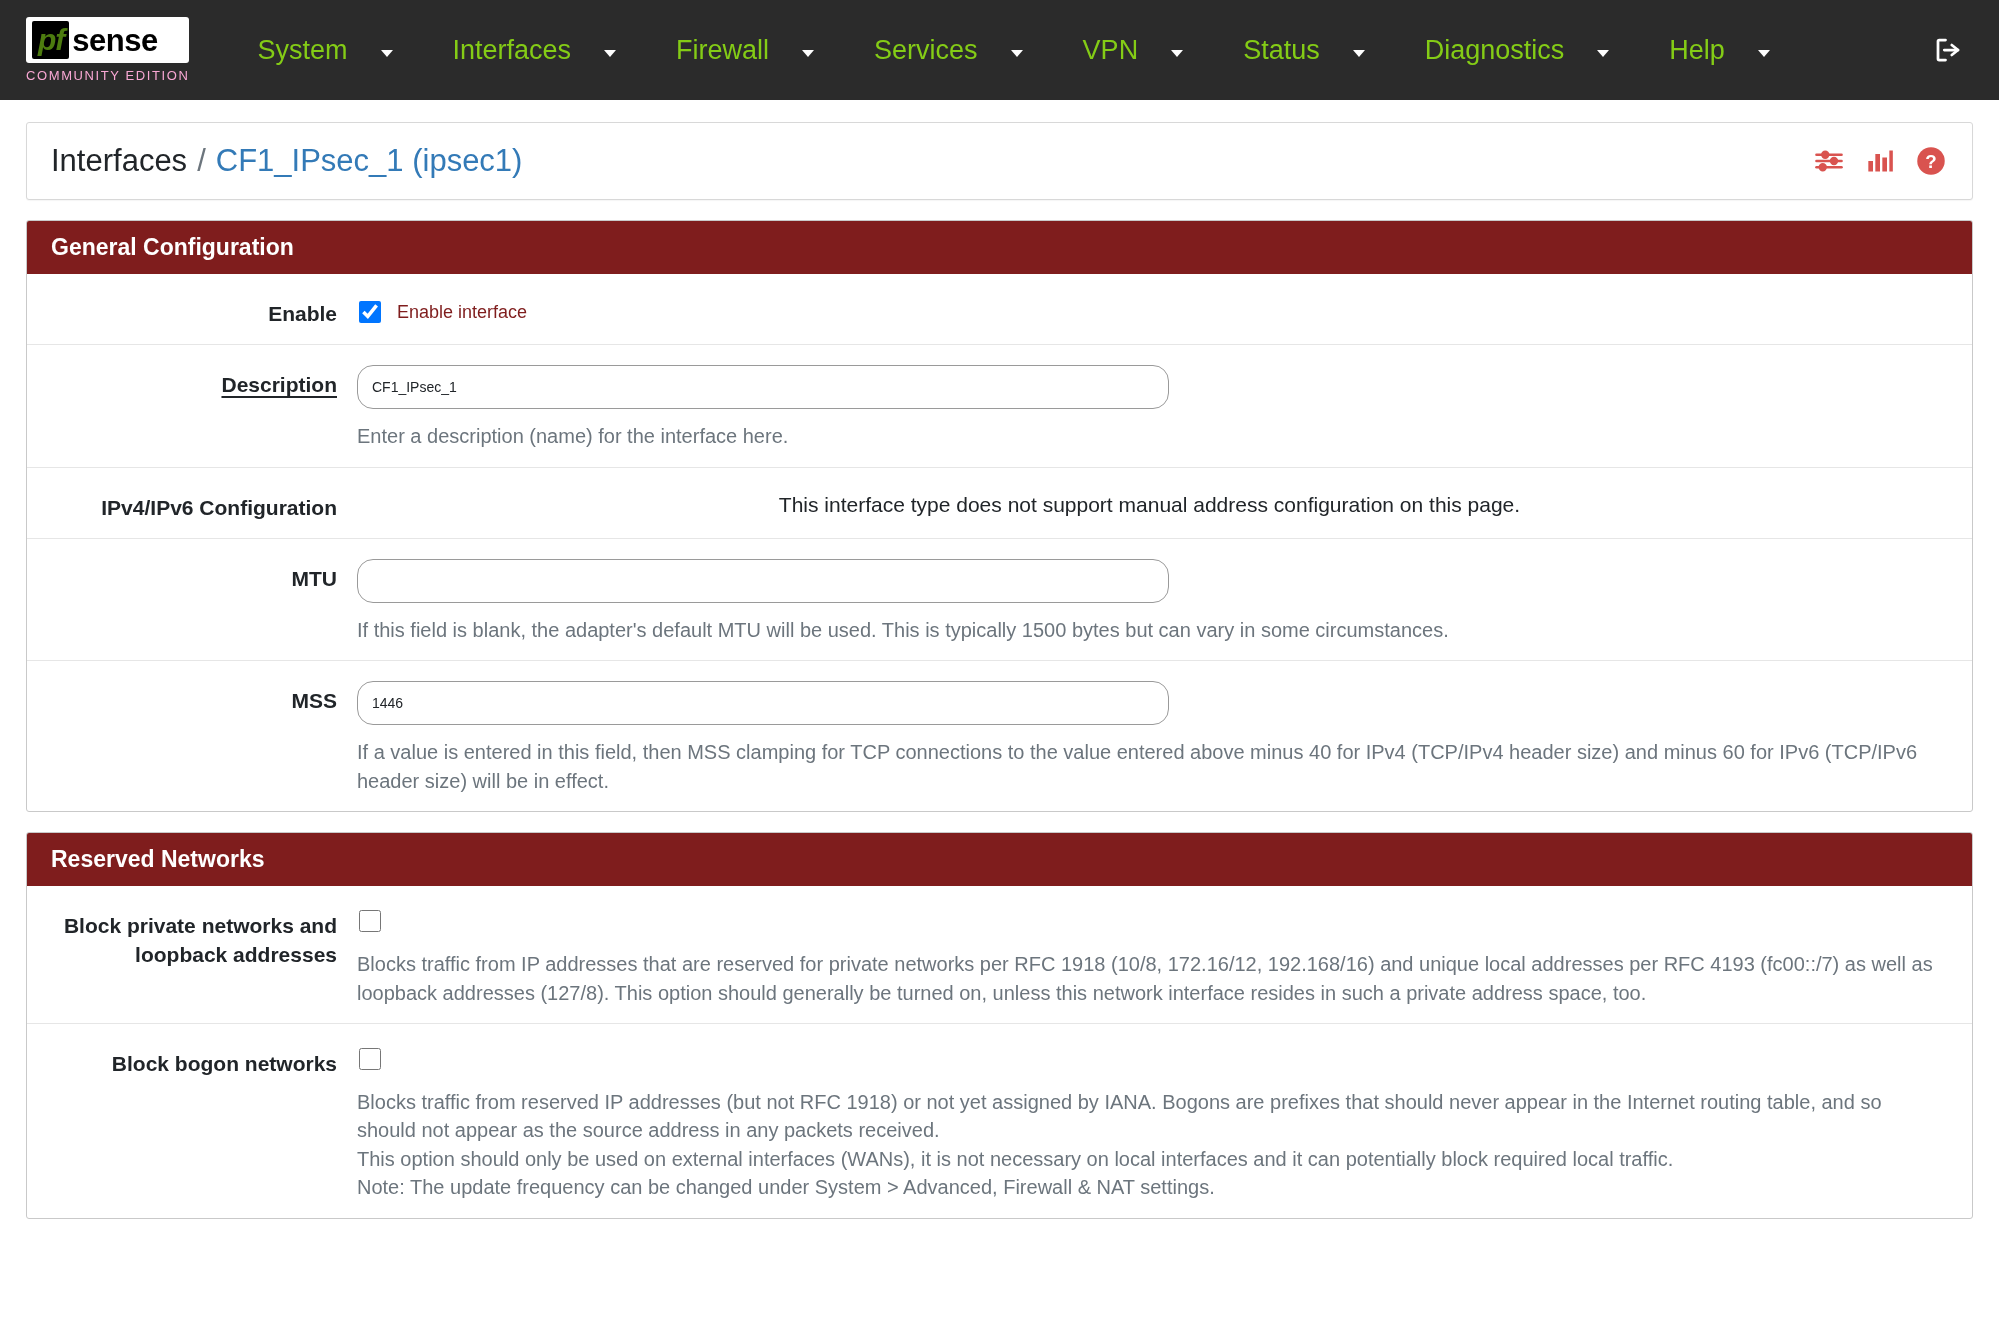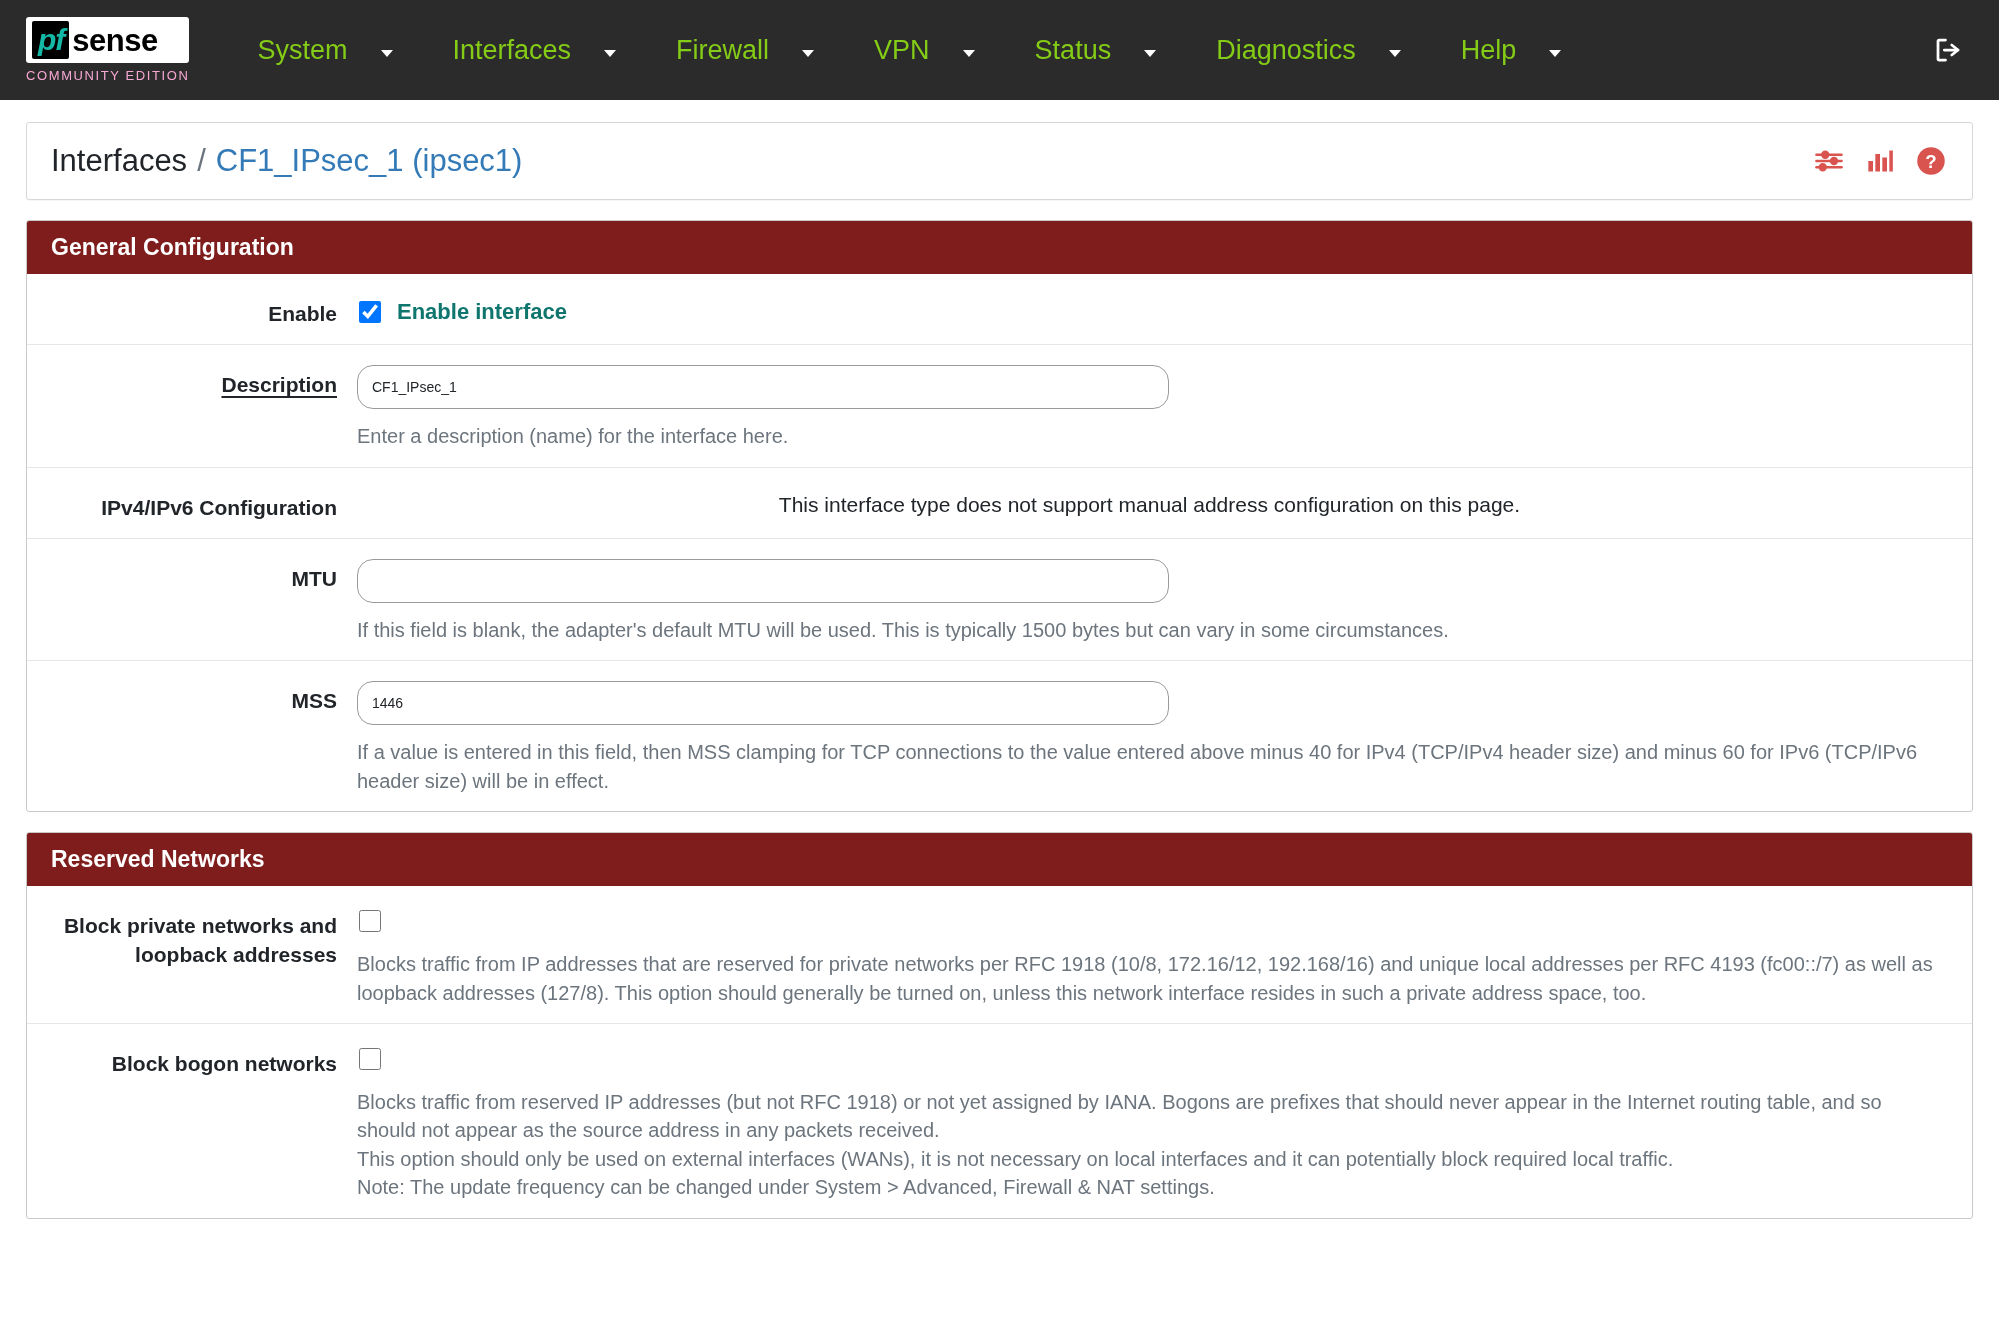--- a/index.html
+++ b/index.html
@@ -34,21 +34,21 @@
   .brand-logo {
     display: flex;
     align-items: center;
     background: #ffffff;
     border-radius: 3px;
     padding: 4px 10px 4px 6px;
     height: 46px;
   }
   .brand-pf {
     background: #000000;
-    color: #14b8a6;
+    color: #4d7c0f;
     font-weight: bold;
     font-style: italic;
     font-size: 30px;
     line-height: 30px;
     padding: 4px 5px 4px 6px;
     border-radius: 2px;
     letter-spacing: -1px;
   }
   .brand-sense {
     color: #000000;
@@ -173,23 +173,22 @@
     min-height: 36px;
     padding-top: 4px;
   }
   input[type="checkbox"] {
     width: 22px;
     height: 22px;
     margin: 0 16px 0 2px;
     cursor: pointer;
   }
   .check-label {
-    font-size: 22px;
-    color: #0f766e;
-    font-weight: bold;
+    font-size: 18px;
+    color: #7f1d1d;
   }
   input[type="text"] {
     width: 812px;
     height: 44px;
     border: 1px solid #9a9a9a;
     border-radius: 16px;
     padding: 6px 14px;
     font-size: 14px;
     font-family: "Liberation Sans", sans-serif;
     color: #212529;
@@ -227,20 +226,24 @@
     <div class="nav-item">
       <span>System</span>
       <span class="caret"></span>
     </div>
     <div class="nav-item">
       <span>Interfaces</span>
       <span class="caret"></span>
     </div>
     <div class="nav-item">
       <span>Firewall</span>
+      <span class="caret"></span>
+    </div>
+    <div class="nav-item">
+      <span>Services</span>
       <span class="caret"></span>
     </div>
     <div class="nav-item">
       <span>VPN</span>
       <span class="caret"></span>
     </div>
     <div class="nav-item">
       <span>Status</span>
       <span class="caret"></span>
     </div>

